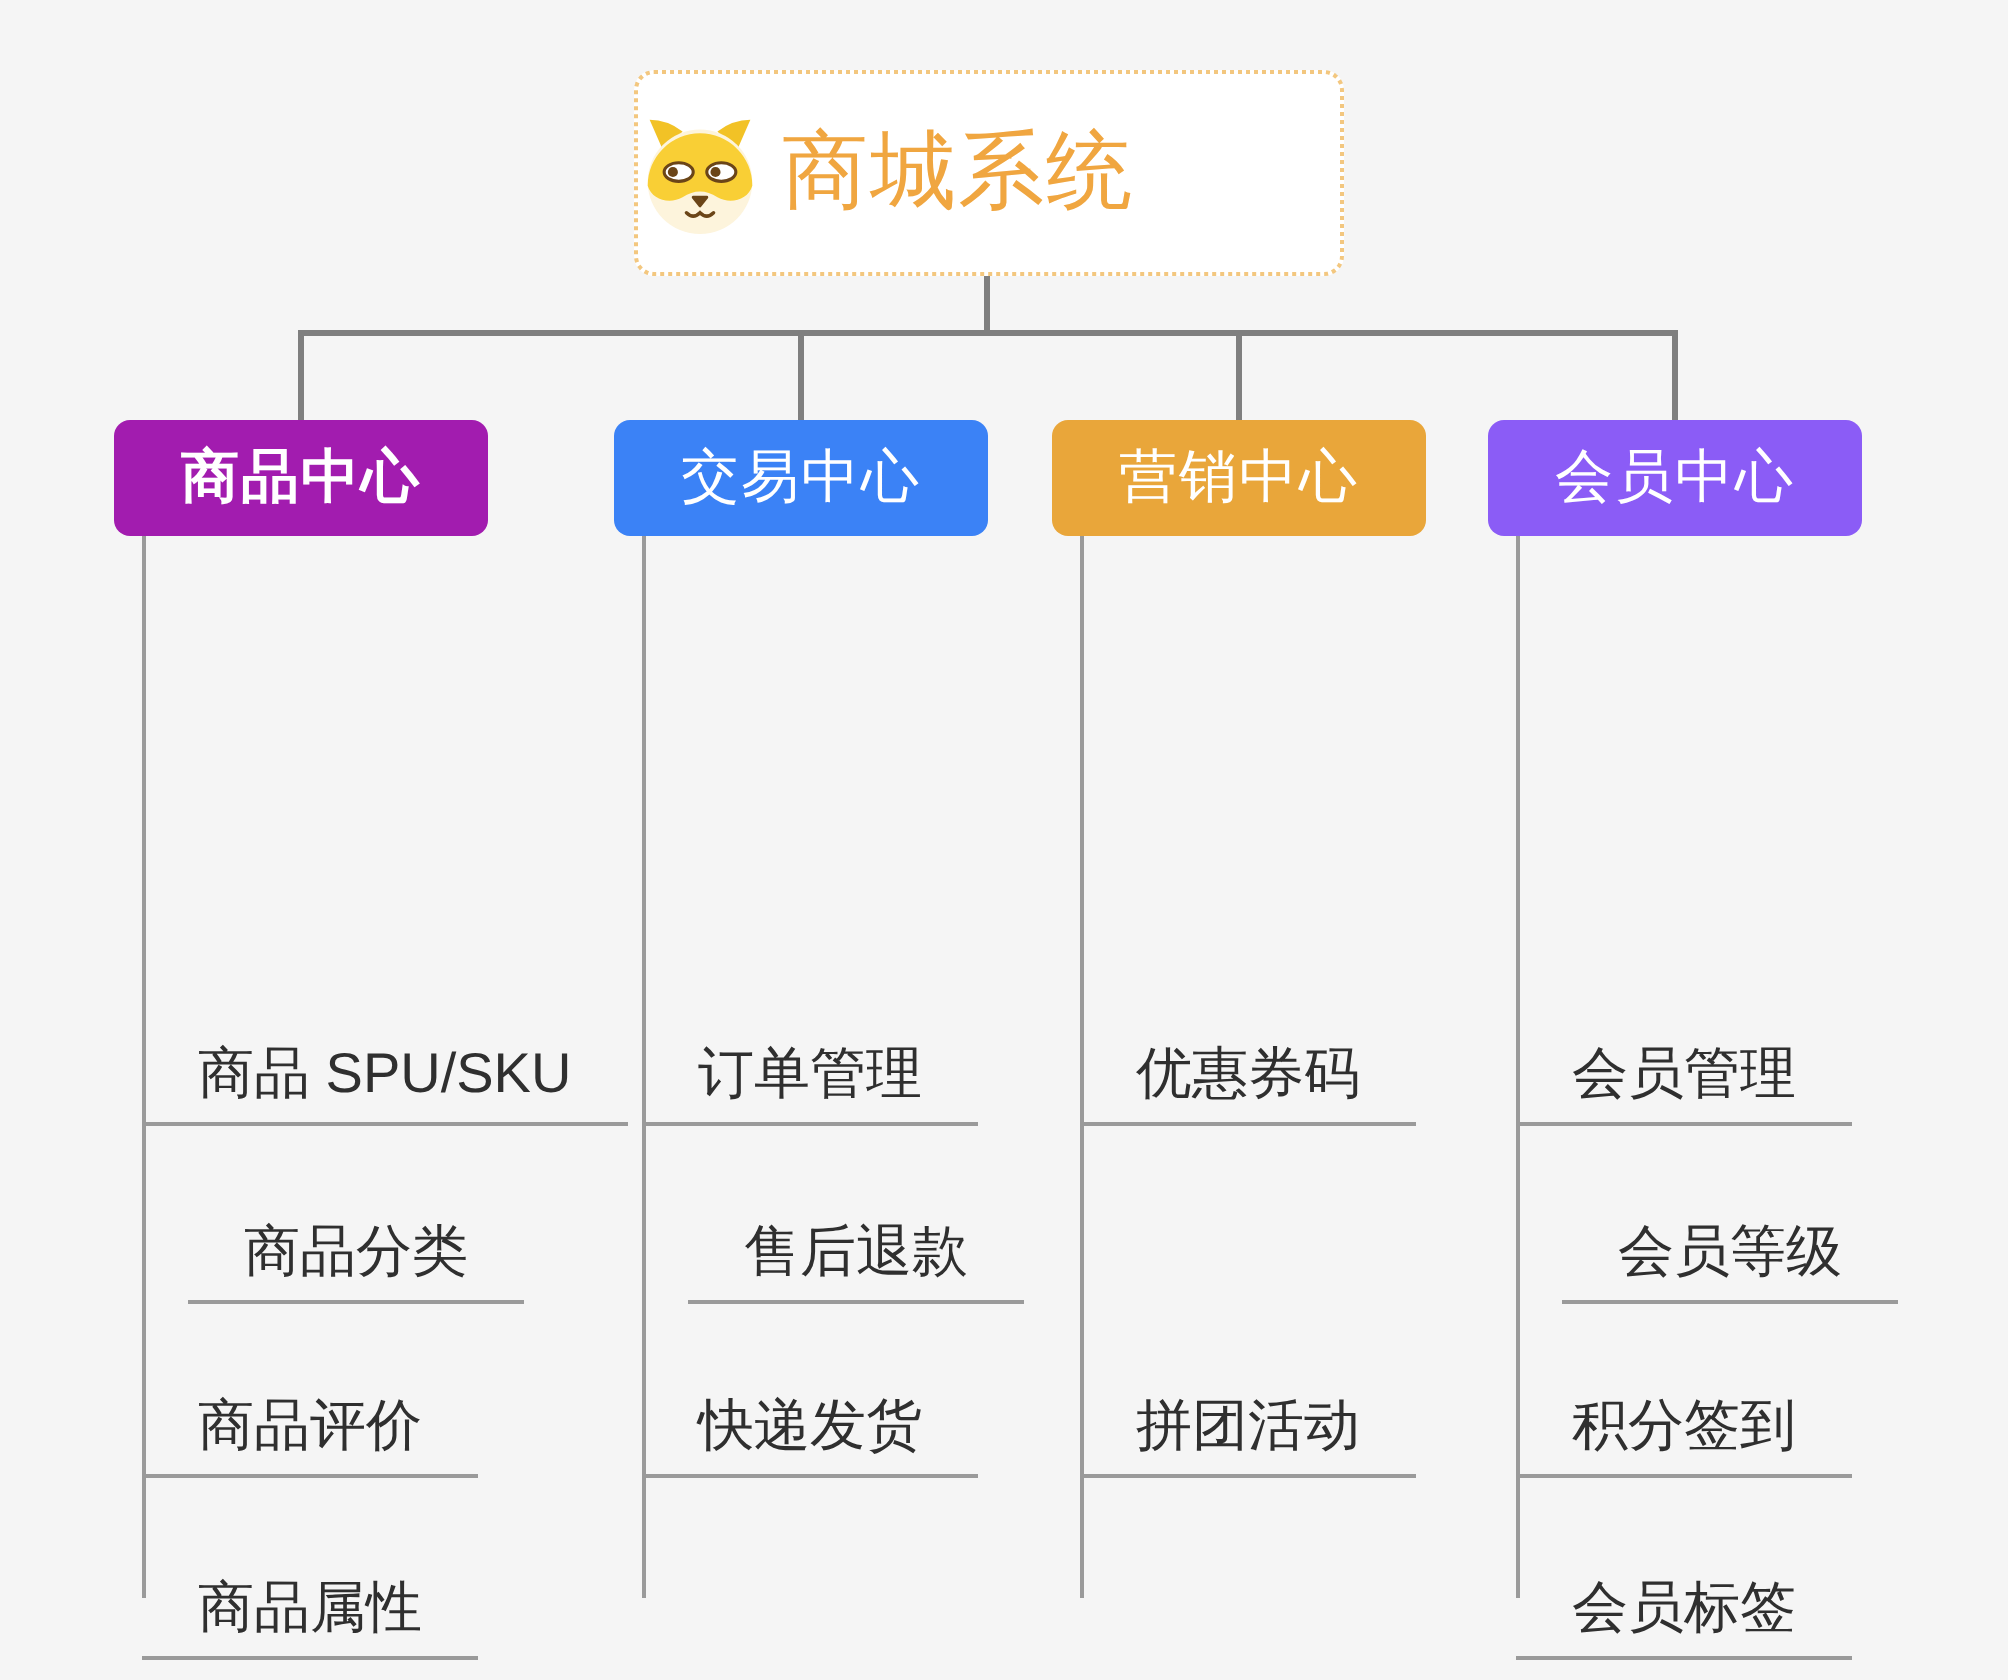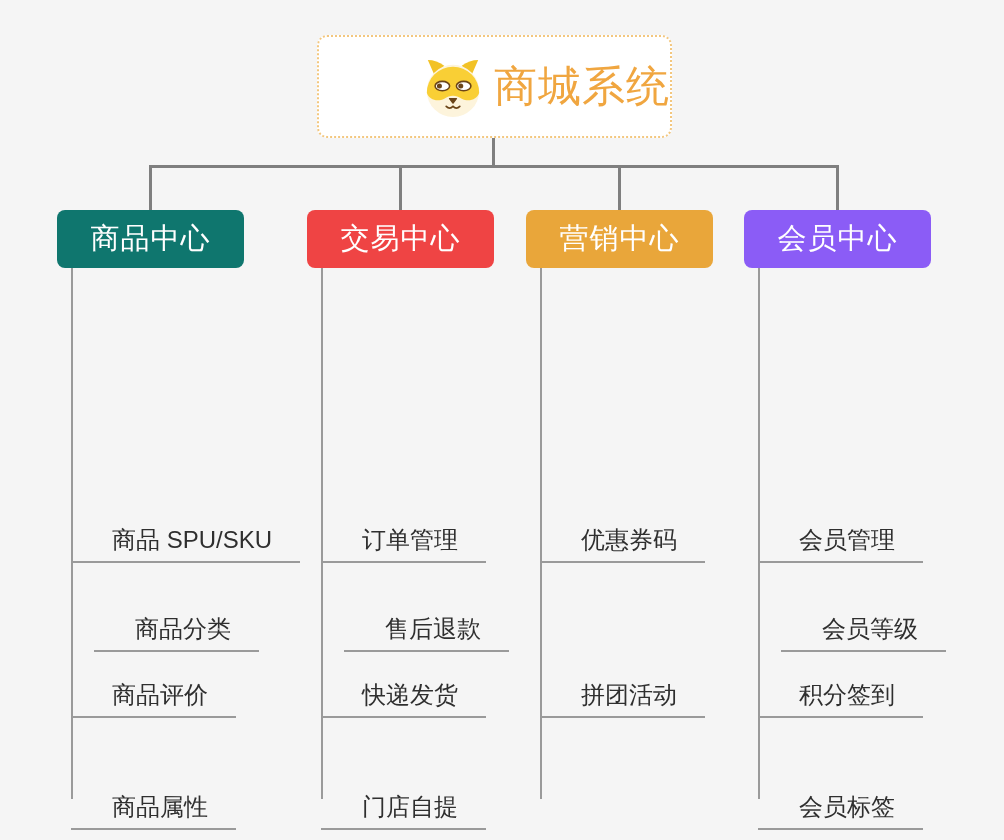--- a/index.html
+++ b/index.html
@@ -9,21 +9,21 @@
     font-family:"Liberation Sans", sans-serif;
     overflow:hidden;
   }
   .canvas{position:relative;width:1004px;height:840px;}
 
   
   .root-node{
     position:absolute;left:317px;top:35px;width:355px;height:103px;
     background:#ffffff;border:2px dotted #f3c77f;border-radius:10px;
     box-sizing:border-box;
-    display:flex;align-items:center;justify-content:flex-end;gap:10px;
+    display:flex;align-items:center;justify-content:flex-start;gap:10px;
     cursor:default;
   }
   .root-label{
     font-size:43px;font-weight:500;letter-spacing:1px;color:#f0a640;
     line-height:1;
   }
   .doge{width:62px;height:62px;display:block;}
 
   
   .conn{position:absolute;background:#7f7f7f;}
@@ -42,26 +42,26 @@
     color:#ffffff;font-size:29px;font-weight:500;letter-spacing:1px;
     cursor:default;
   }
   .branch-vline{
     position:absolute;left:14px;top:58px;width:2px;height:531px;
     background:#9a9a9a;
   }
   .item{
     position:absolute;left:14px;height:38px;box-sizing:border-box;
     display:flex;align-items:flex-end;
-    padding:0 28px 5px 41px;
+    padding:0 28px 5px 28px;
     border-bottom:2px solid #9a9a9a;
-    font-size:24px;color:#2f2f2f;white-space:nowrap;
+    font-size:28px;color:#2f2f2f;white-space:nowrap;
     cursor:default;
   }
-  .i0{top:315px;} .i1{top:404px;margin-left:23px;} .i2{top:470px;text-align:right;} .i3{top:582px;}
+  .i0{top:315px;} .i1{top:404px;margin-left:23px;} .i2{top:491px;text-align:right;} .i3{top:582px;}
 </style>
 </head>
 <body>
 
 <div class="canvas">
 
   <div class="conn trunk-v"></div>
   <div class="conn trunk-h"></div>
   <div class="conn drop drop-0"></div>
   <div class="conn drop drop-1"></div>
@@ -78,36 +78,35 @@
       <circle cx="18" cy="31" r="2.6" fill="#6b4518"></circle>
       <ellipse cx="43" cy="31" rx="7.5" ry="4.8" fill="#ffffff" stroke="#6b4518" stroke-width="1.6"></ellipse>
       <circle cx="40" cy="31" r="2.6" fill="#6b4518"></circle>
       <path d="M28.5 44 h7 l-3.5 4.5 z" fill="#6b4518" stroke="#6b4518" stroke-width="1.5" stroke-linejoin="round"></path>
       <path d="M25 52 q3.5 3.5 7 0 q3.5 3.5 7 0" stroke="#6b4518" stroke-width="1.8" fill="none" stroke-linecap="round"></path>
     </svg>
     <span class="root-label">商城系统</span>
   </div>
 
   <div class="branch branch-0">
-    <div class="branch-box" style="background-color: #0f766e;">商品中心</div>
+    <div class="branch-box" style="background-color: #a21caf; font-weight: bold;">商品中心</div>
     <div class="branch-vline"></div>
     <div class="item i0">商品 SPU/SKU</div>
     <div class="item i1">商品分类</div>
     <div class="item i2">商品评价</div>
     <div class="item i3">商品属性</div>
 
   </div>
 
   <div class="branch branch-1">
-    <div class="branch-box" style="background-color: #ef4444;">交易中心</div>
+    <div class="branch-box" style="background-color: #3b82f6;">交易中心</div>
     <div class="branch-vline"></div>
     <div class="item i0">订单管理</div>
     <div class="item i1">售后退款</div>
     <div class="item i2">快递发货</div>
-    <div class="item i3">门店自提</div>
 
   </div>
 
   <div class="branch branch-2">
     <div class="branch-box" style="background-color: rgb(233, 166, 58); font-family: Liberation Mono, monospace;">营销中心</div>
     <div class="branch-vline"></div>
     <div class="item i0">优惠券码</div>
     <div class="item i2">拼团活动</div>
 
   </div>

